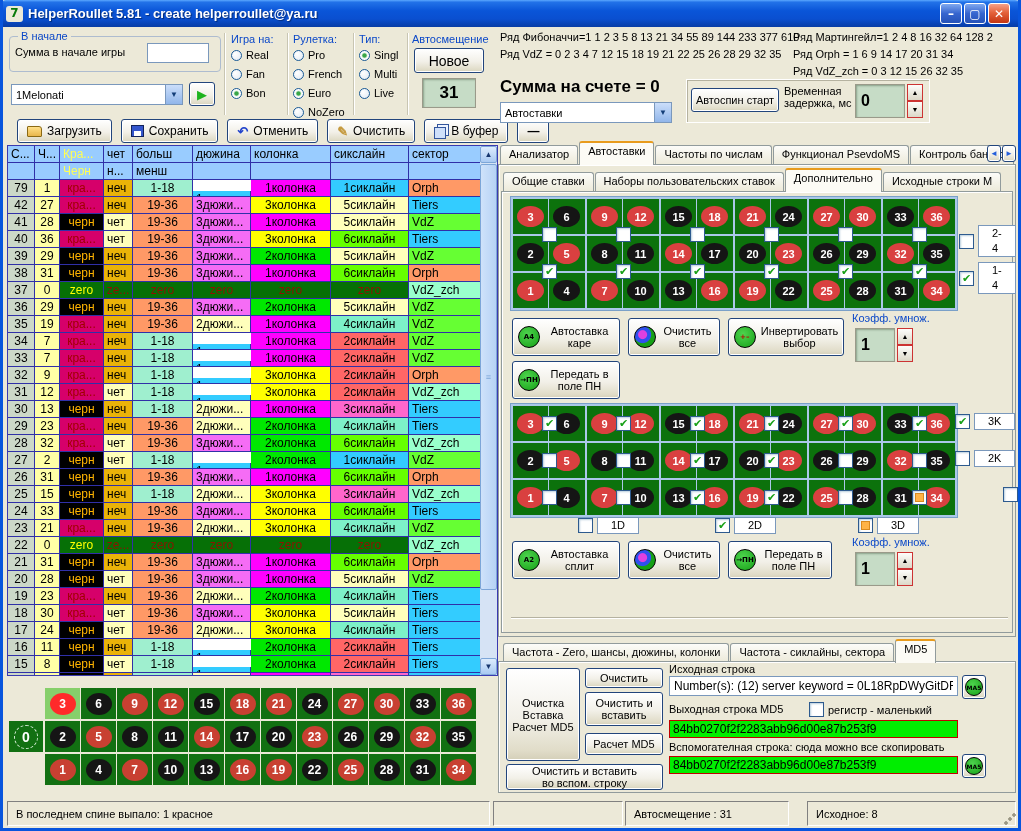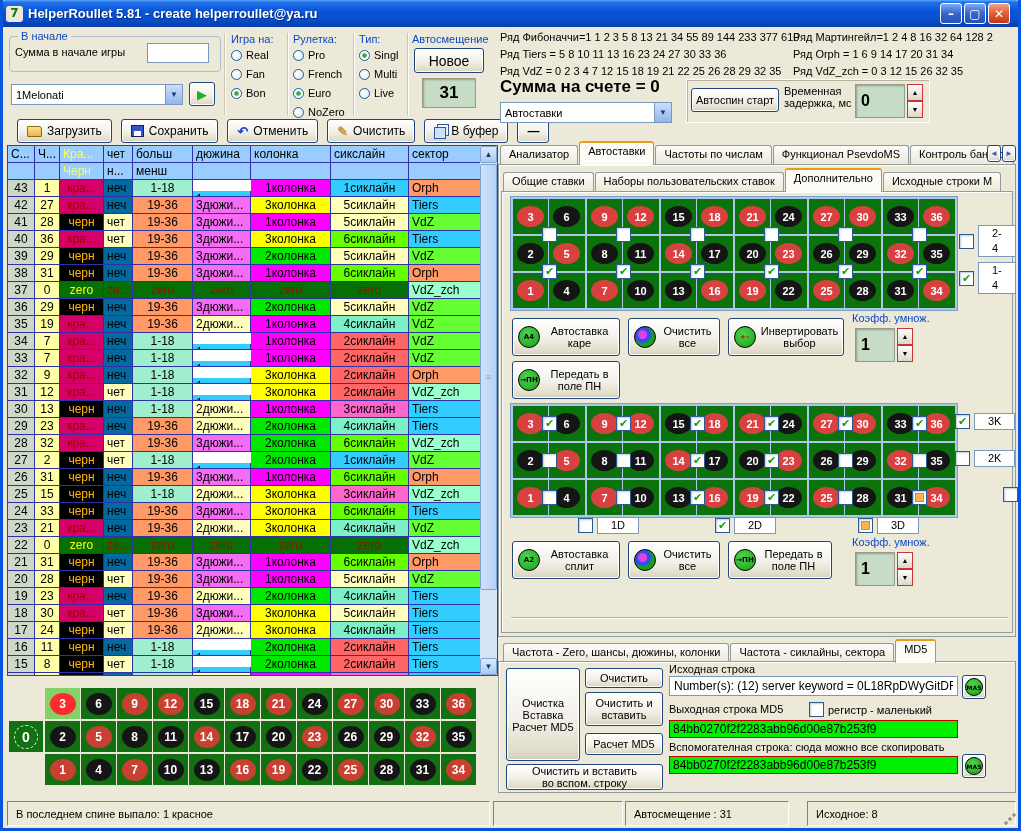--- a/index.html
+++ b/index.html
@@ -57,21 +57,21 @@
   #tablewrap{position:absolute;left:4px;top:145px;width:491px;height:531px;border:1px solid #3a3ab0;background:#fff;overflow:hidden;}
   .trow{display:flex;height:17px;}
   .tcell{border-right:1px solid #3030a8;border-bottom:1px solid #3030a8;font-size:12px;line-height:16px;
     overflow:hidden;white-space:nowrap;flex:none;}
   .hcell{background:#99ccff;color:#000;}
   .hyellow{color:#ffff55;}
   .ct{text-align:center;} .cl{text-align:left;padding-left:3px;}
   .c-spin{background:#ccd8c8;} .c-num{background:#ffffa6;}
   .c-redcell{background:#d6006a;color:#a00000;} .c-black{background:#000;color:#ffb400;}
   .c-zeroY{background:#067006;color:#ffff00;} .c-zeroD{background:#067006;color:#8b1500;}
-  .c-odd{background:#0369a1;} .c-even{background:#ffffbb;}
+  .c-odd{background:#eab308;} .c-even{background:#ffffbb;}
   .c-low{background:#9fefcf;} .c-high{background:#ff9966;}
   .c-d1{background:#33ccff;margin-top:11px;} .c-d2{background:#ffffbb;} .c-d3{background:#f56cf5;}
   .c-k1{background:#ff00ff;} .c-k2{background:#00e800;} .c-k3{background:#ffff00;}
   .c-s1{background:#33ccff;} .c-s2{background:#ff6666;} .c-s3{background:#ff66cc;}
   .c-s4{background:#7df0c8;} .c-s5{background:#ffffbb;} .c-s6{background:#66ff00;}
   .c-orph{background:#ff9966;} .c-tiers{background:#33ccff;} .c-vdz{background:#66ff33;} .c-vdzzch{background:#99ffcc;}
   
   #vscroll{position:absolute;right:0;top:0;width:17px;height:529px;background:#d6e3f5;}
   .sarrow{position:absolute;left:0;width:17px;height:17px;border:1px solid #7da6d8;border-radius:2px;
     background:linear-gradient(180deg,#dcebfd,#a9c9f2);color:#17366e;font-size:8px;display:flex;align-items:center;justify-content:center;}
@@ -242,21 +242,21 @@
           <div class="tcell hcell cl" style="width: 25px;"></div>
           <div class="tcell hcell cl hyellow" style="width: 44px;">Черн</div>
           <div class="tcell hcell cl" style="width: 29px;">н...</div>
           <div class="tcell hcell cl" style="width: 60px;">менш</div>
           <div class="tcell hcell cl" style="width: 58px;"></div>
           <div class="tcell hcell cl" style="width: 80px;"></div>
           <div class="tcell hcell cl" style="width: 78px;"></div>
           <div class="tcell hcell cl" style="width: 72px;"></div>
         </div>
         <div class="trow">
-          <div class="tcell ct c-spin" style="width: 27px;">43</div>
+          <div class="tcell ct c-spin" style="width: 27px;">79</div>
           <div class="tcell ct c-num" style="width: 25px;">1</div>
           <div class="tcell ct c-redcell" style="width: 44px;">кра...</div>
           <div class="tcell cl c-odd" style="width: 29px;">неч</div>
           <div class="tcell ct c-low" style="width: 60px;">1-18</div>
           <div class="tcell cl c-d1" style="width: 58px;">1дюжи...</div>
           <div class="tcell ct c-k1" style="width: 80px;">1колонка</div>
           <div class="tcell ct c-s1" style="width: 78px;">1сиклайн</div>
           <div class="tcell cl c-orph" style="width: 72px;">Orph</div>
         </div>
         <div class="trow">
@@ -695,21 +695,20 @@
       <div class="bcell" style="left: 438px; top: 754px;">
         <div class="bcirc" style="background: rgb(200, 64, 50);">34</div>
       </div>
     </div>
   <div id="zero-cell">
       <span>0</span>
     </div>
 
   <div id="series-left" style="position:absolute;left:497px;top:31px;">
       <div class="sline">Ряд Фибоначчи=1 1 2 3 5 8 13 21 34 55 89 144 233 377 610</div>
-      <div class="sline">Ряд Tiers = 5 8 10 11 13 16 23 24 27 30 33 36</div>
       <div class="sline">Ряд VdZ = 0 2 3 4 7 12 15 18 19 21 22 25 26 28 29 32 35</div>
     </div>
   <div id="series-right" style="position:absolute;left:790px;top:31px;">
       <div class="sline">Ряд Мартингейл=1 2 4 8 16 32 64 128 2</div>
       <div class="sline">Ряд Orph = 1 6 9 14 17 20 31 34</div>
       <div class="sline">Ряд VdZ_zch = 0 3 12 15 26 32 35</div>
     </div>
   <div style="position:absolute;left:497px;top:77px;font-weight:bold;font-size:17px;">Сумма на счете = 0</div>
   <div class="combo" style="position:absolute;left:497px;top:102px;width:172px;height:21px;">
     <span class="cval">Автоставки</span>

